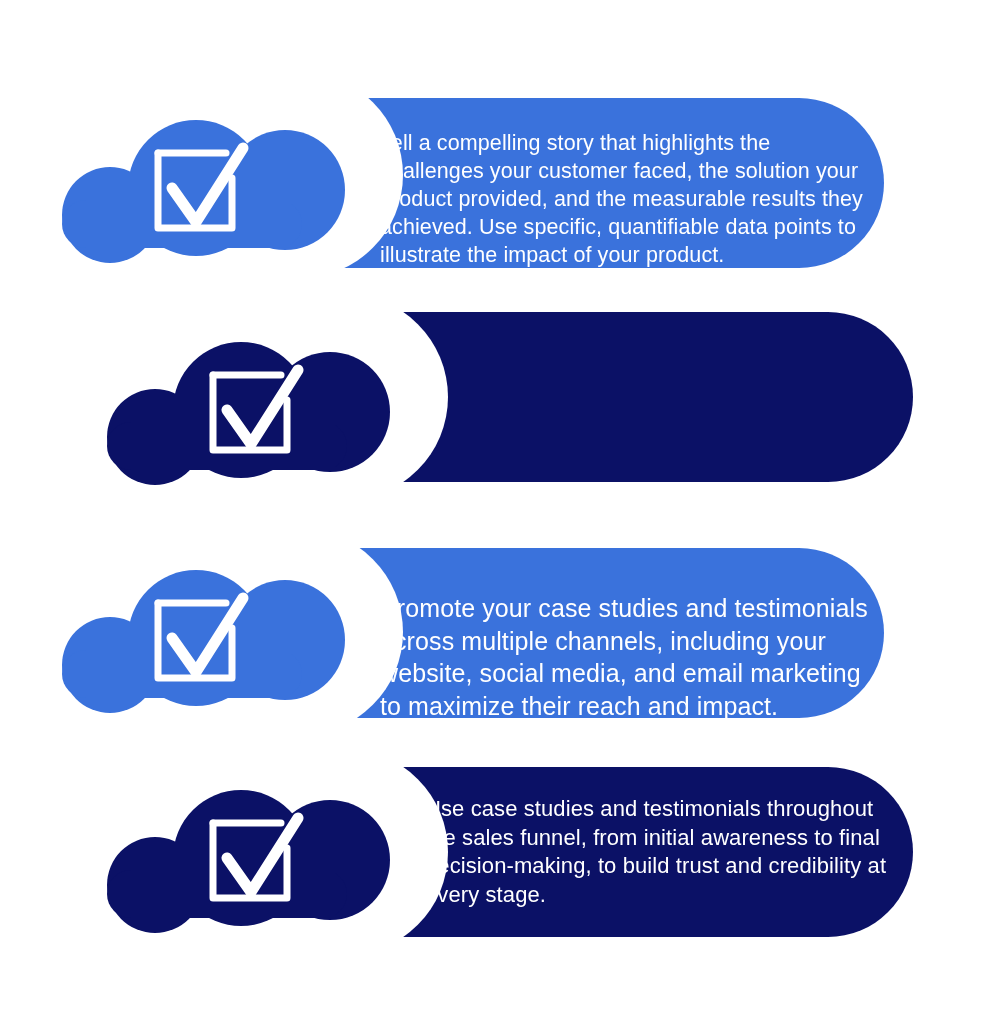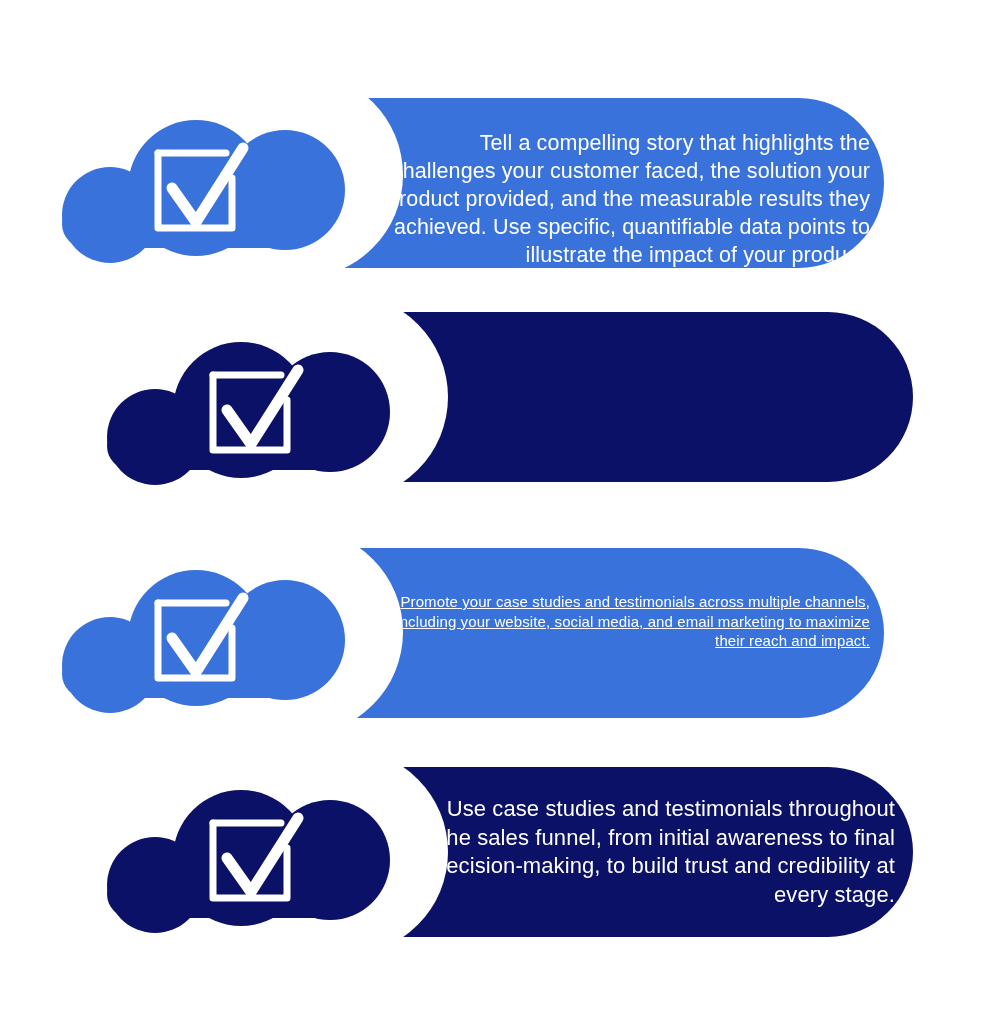--- a/index.html
+++ b/index.html
@@ -26,37 +26,37 @@
   }
   .row-svg {
     display: block;
     position: absolute;
     top: 0;
     left: 0;
   }
   .row-text {
     position: absolute;
     color: #ffffff;
-    text-align: right;
+    text-align: left;
     line-height: 1.30;
     letter-spacing: 0.1px;
     font-weight: 400;
     white-space: pre-line;
   }
 
   
   .row-1 { top: 60px;  height: 225px; }
   .row-2 { top: 285px; height: 230px; }
   .row-3 { top: 510px; height: 230px; }
   .row-4 { top: 730px; height: 235px; }
 
   
   .text-1 { left: 380px; top:  70px; width: 490px; font-size: 21.5px; }
   .text-2 { left: 425px; top: 305px; width: 470px; font-size: 21.5px; }
-  .text-3 { left: 380px; top:  82px; width: 490px; font-size: 15px; text-decoration: underline; }
+  .text-3 { left: 380px; top:  82px; width: 490px; font-size: 25px; }
   .text-4 { left: 425px; top:  65px; width: 470px; font-size: 22px; }
 </style>
 </head>
 <body style="background: rgb(255, 255, 255);">
 
 <div id="infographic">
 
   <div class="row row-1">
     <svg class="row-svg" width="988" height="225" viewBox="0 0 988 225">
       <defs>

